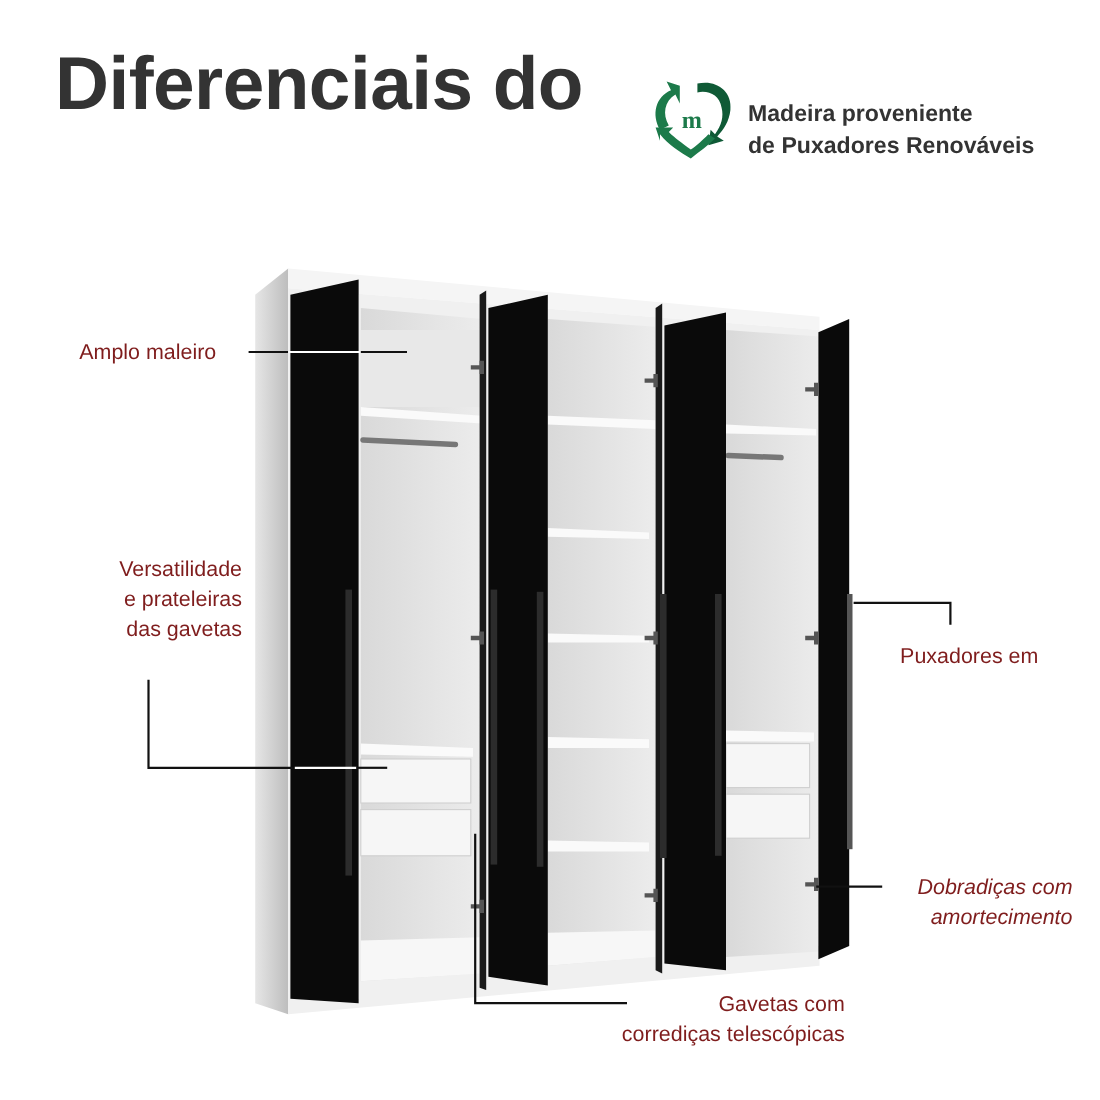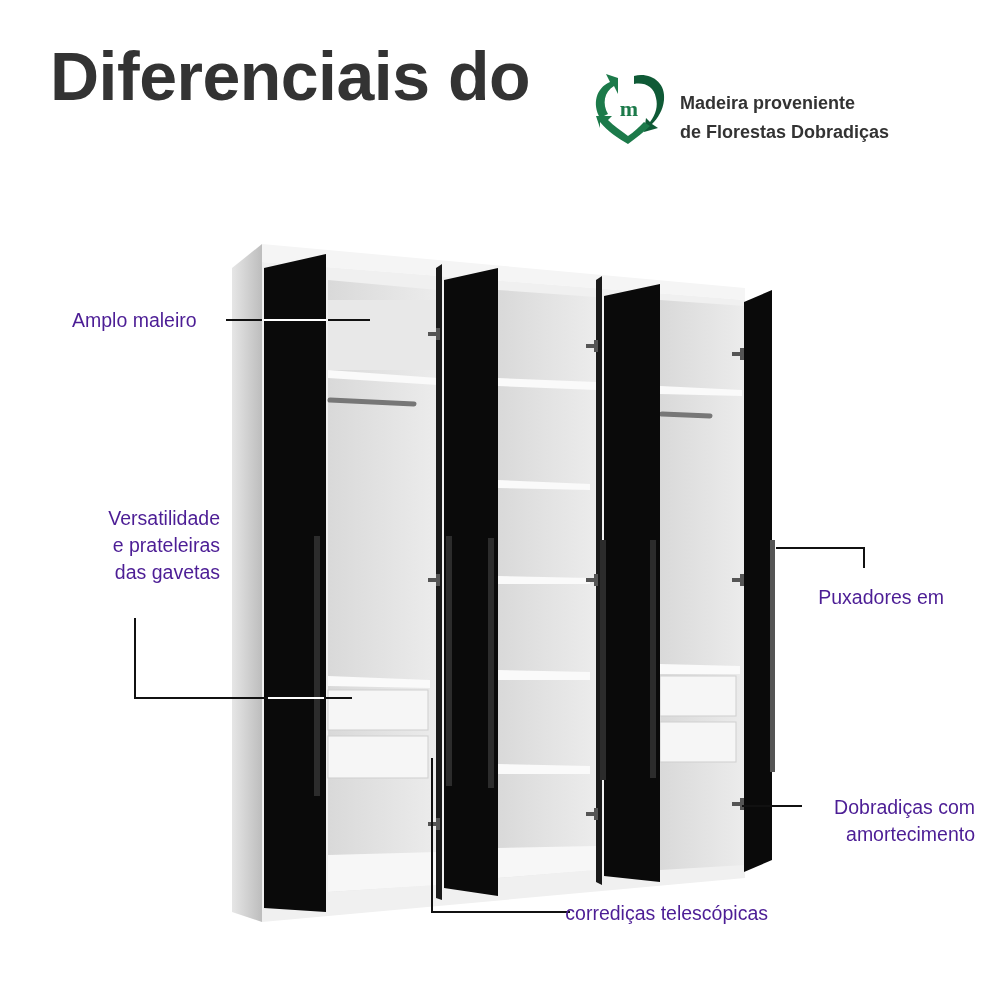--- a/index.html
+++ b/index.html
@@ -1,23 +1,23 @@
 <!DOCTYPE html>
 <html><head>
 <meta charset="utf-8">
 <style>
   html, body { margin:0; padding:0; background:#ffffff; }
   body { width:1000px; height:1000px; position:relative; overflow:hidden; font-family:"Liberation Sans", sans-serif; color:#333333; }
   .title { position:absolute; left:50px; top:42px; font-size:68px; font-weight:bold; line-height:68px; color:#333333; letter-spacing:-0.5px; }
   .title div { white-space:nowrap; }
   .badge { position:absolute; left:588px; top:72px; width:380px; height:80px; }
   .badge-icon { position:absolute; left:0; top:0; width:82px; height:78px; }
-  .badge-text { position:absolute; left:92px; top:17px; font-size:18px; font-weight:bold; line-height:29px; color:#333333; white-space:nowrap; }
+  .badge-text { position:absolute; left:92px; top:17px; font-size:21px; font-weight:bold; line-height:29px; color:#333333; white-space:nowrap; }
   .product { position:absolute; left:0; top:0; width:1000px; height:1000px; }
-  .label { position:absolute; font-size:19.5px; line-height:27px; color:#4c1d95; white-space:nowrap; }
+  .label { position:absolute; font-size:19.5px; line-height:27px; color:#7f1d1d; white-space:nowrap; }
   .center { text-align:right; }
 </style>
 </head>
 <body>
 
 <div class="title">
   <div>Diferenciais do</div>
 </div>
 
 <div class="badge">
@@ -25,21 +25,21 @@
 
     <path d="M30 6 L18 2 L22 10 C8 16 4 32 12 46 L20 42 C14 32 16 20 26 14 L30 22 Z" fill="#1c7a4a"></path>
 
     <path d="M46 4 C62 0 78 10 76 28 C75 38 70 46 64 52 L70 56 L56 60 L58 46 L62 50 C68 42 70 34 68 26 C66 14 56 10 46 12 Z" fill="#0f5a36"></path>
 
     <path d="M12 50 C20 60 30 66 40 72 C48 66 56 60 62 54 L56 50 C50 56 46 60 40 64 C32 58 26 54 20 48 L24 44 L8 44 L12 56 Z" fill="#1c7a4a"></path>
     <text x="41" y="44" text-anchor="middle" font-family="Liberation Serif, serif" font-weight="bold" font-size="22" fill="#1c7a4a">m</text>
   </svg>
   <div class="badge-text">
     <div>Madeira proveniente</div>
-    <div>de Florestas Dobradiças</div>
+    <div>de Puxadores Renováveis</div>
   </div>
 </div>
 
 <svg class="product" viewBox="0 0 1000 1000">
   <defs>
     <linearGradient id="inner" x1="0" y1="0" x2="1" y2="0">
       <stop offset="0" stop-color="#d9d9d9"></stop>
       <stop offset="1" stop-color="#ececec"></stop>
     </linearGradient>
     <linearGradient id="side" x1="0" y1="0" x2="1" y2="0">
@@ -126,20 +126,21 @@
 <div class="label center" style="left:50px; top:505px; width:170px;">
   <div>Versatilidade</div>
   <div>e prateleiras</div>
   <div>das gavetas</div>
 </div>
 
 <div class="label center" style="left:782px; top:569px; width:162px;margin-top:15px;">
   <div>Puxadores em</div>
 </div>
 
-<div class="label center" style="left:800px; top:794px; width:175px;">
+<div class="label center" style="left:800px; top:794px; width:175px;font-style:italic;">
   <div>Dobradiças com</div>
   <div>amortecimento</div>
 </div>
 
 <div class="label center" style="left:518px; top:900px; width:250px;">
+  <div>Gavetas com</div>
   <div>corrediças telescópicas</div>
 </div>
 
 </body></html>

